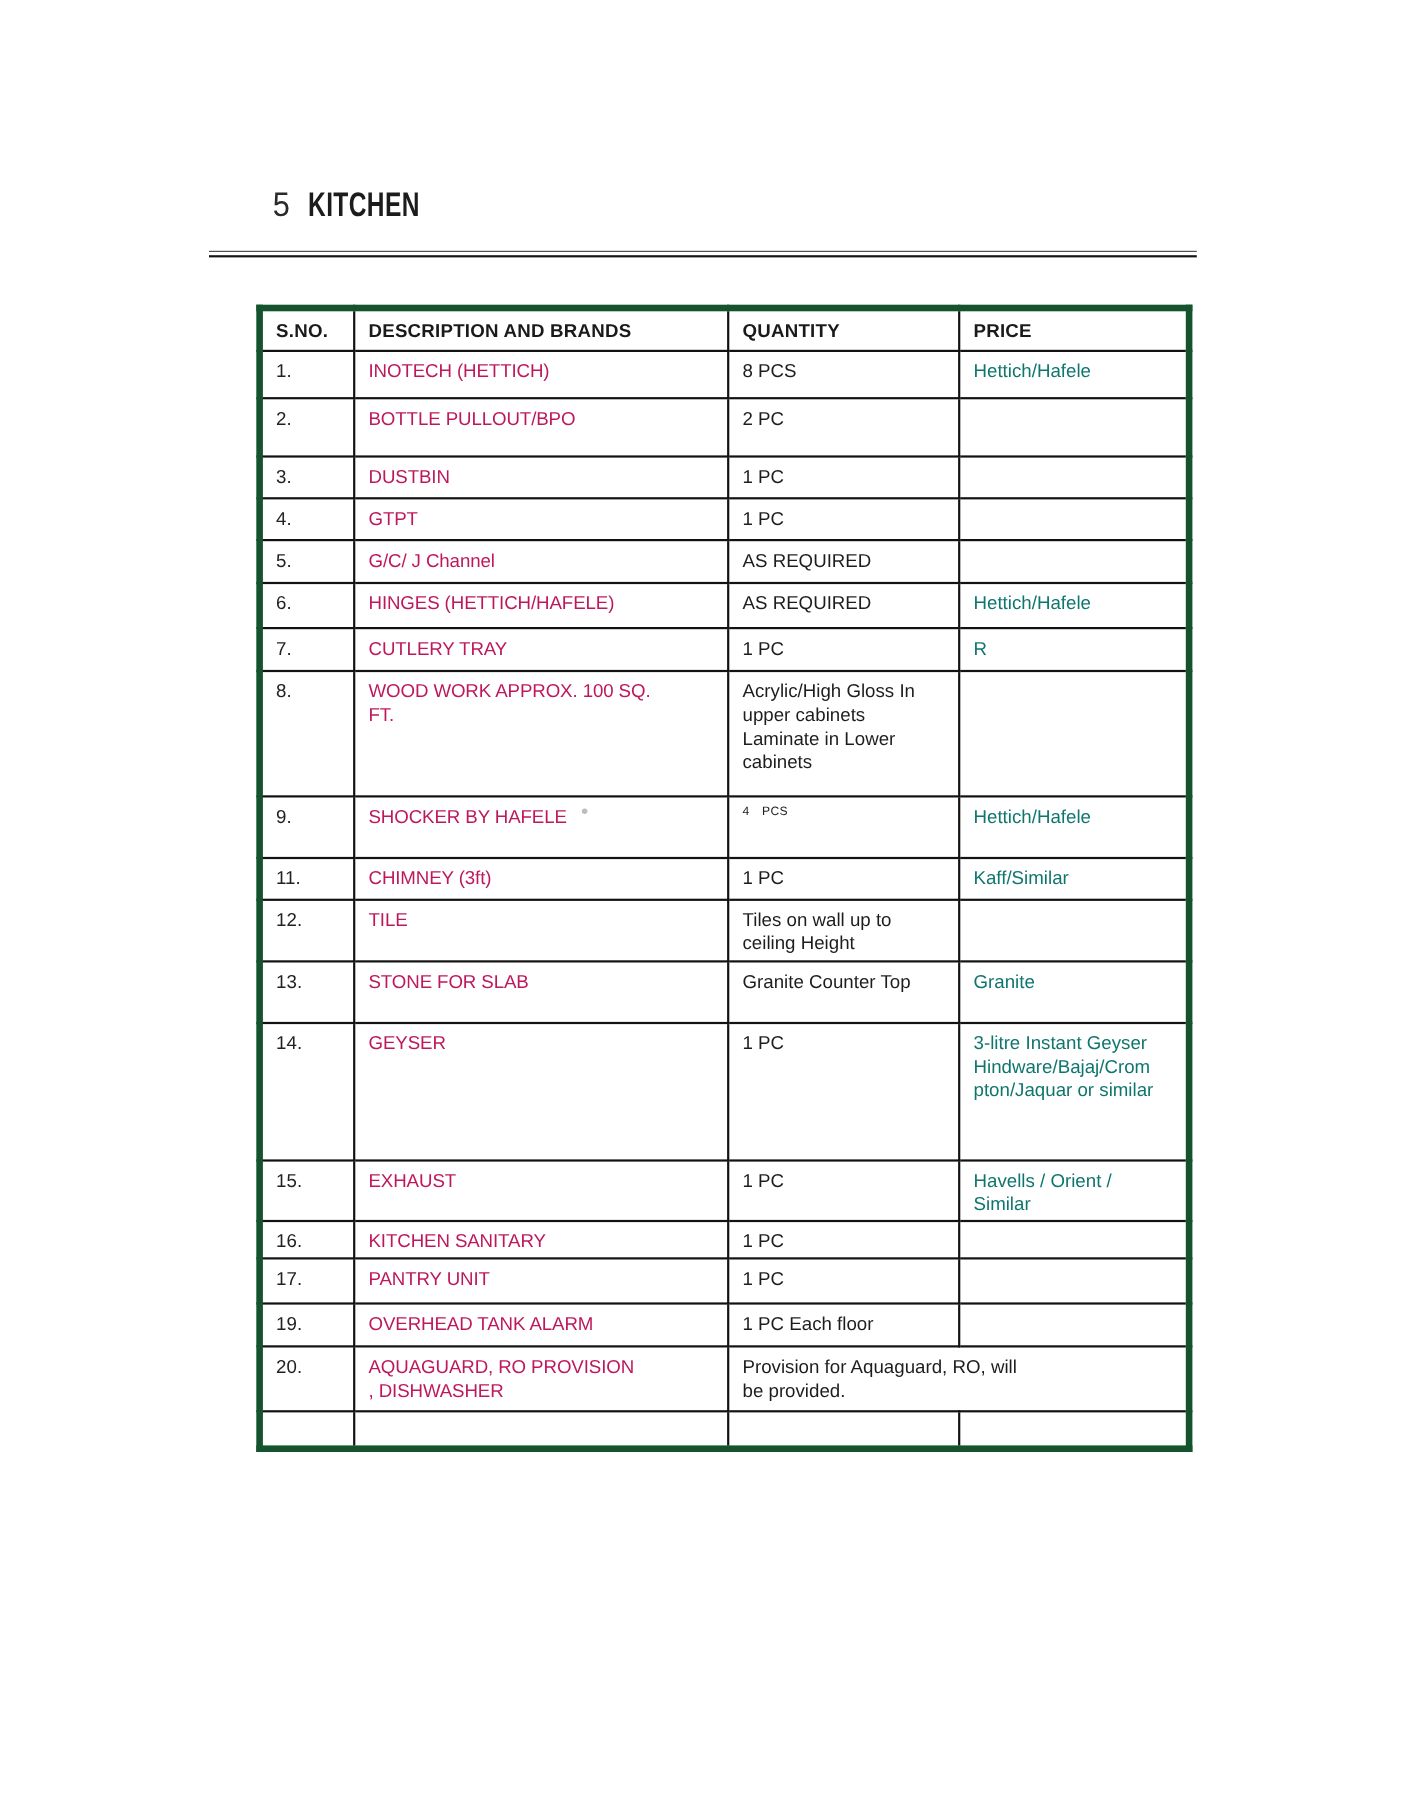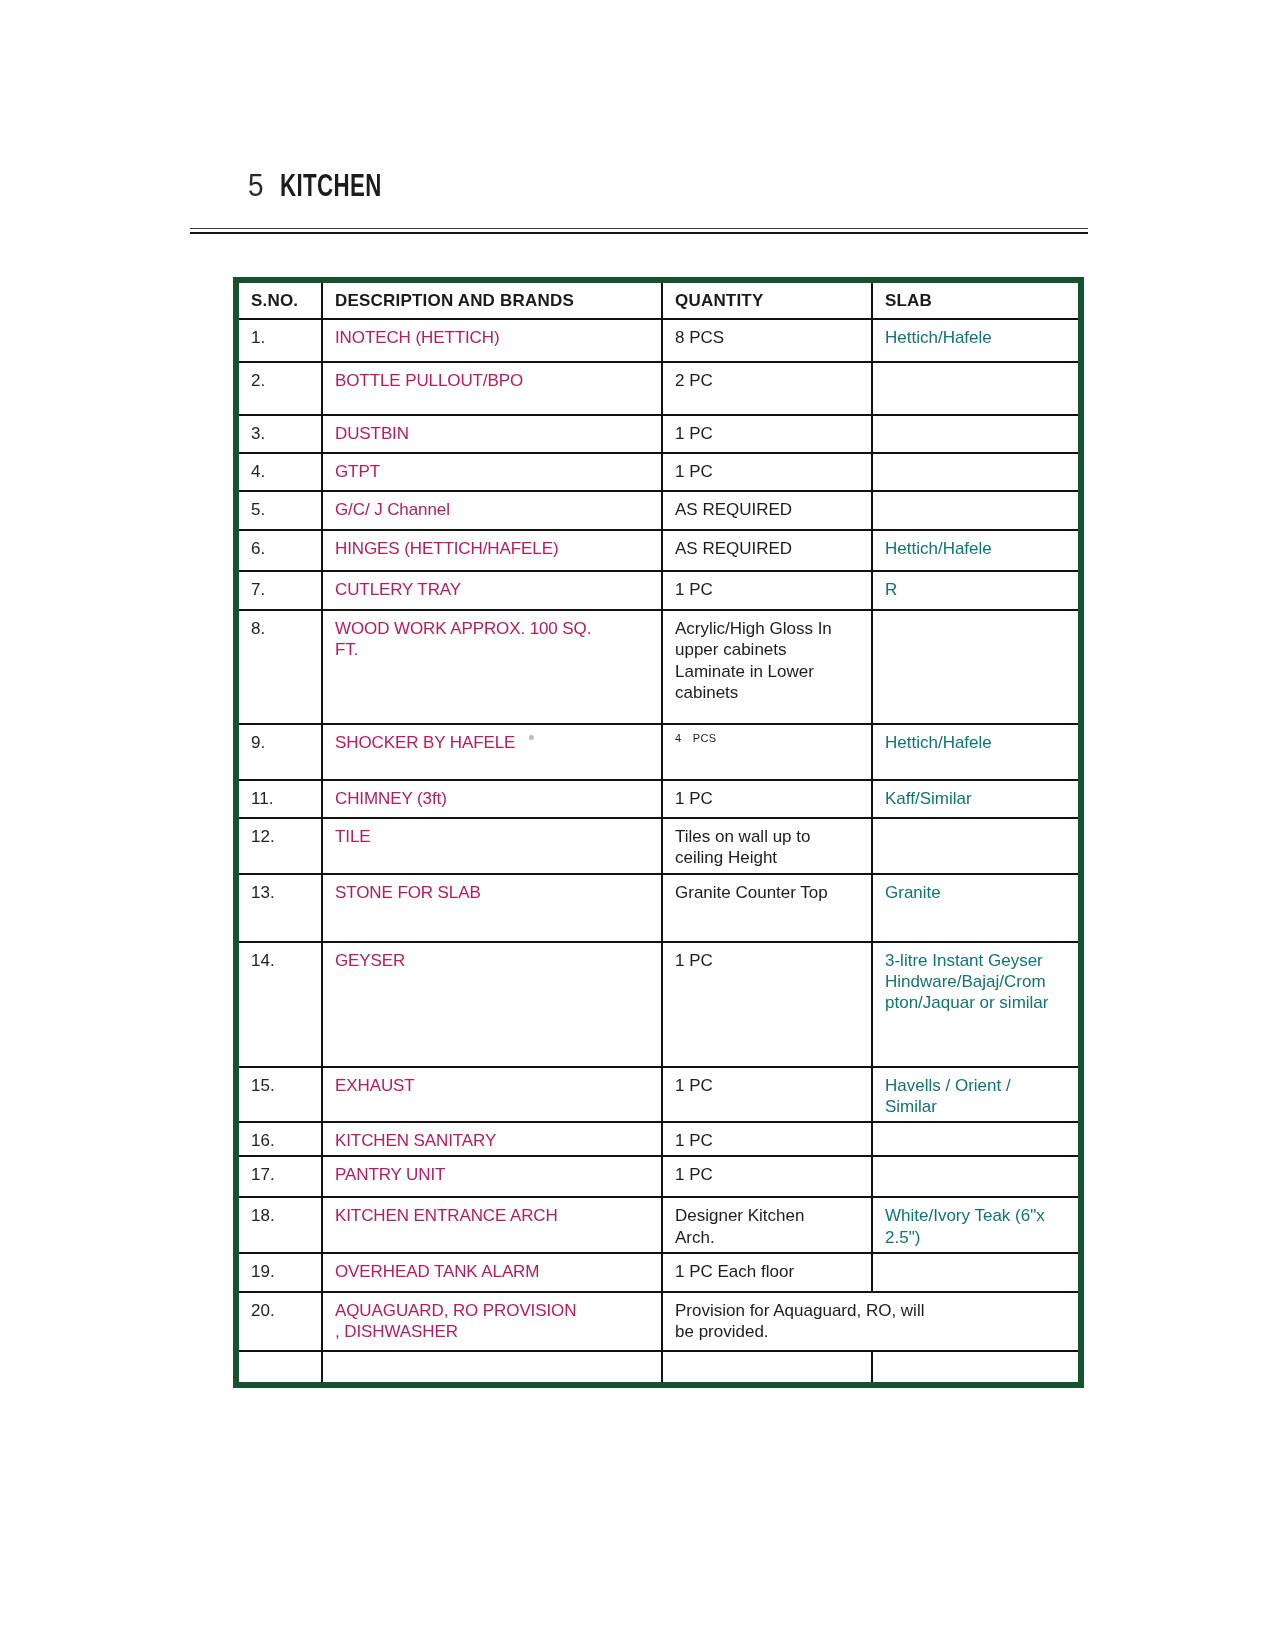--- a/index.html
+++ b/index.html
@@ -100,21 +100,21 @@
   tr.r3  { height: 38px; }
   tr.r4  { height: 38px; }
   tr.r5  { height: 39px; }
   tr.r6  { height: 41px; }
   tr.r7  { height: 39px; }
   tr.r8  { height: 114px; }
   tr.r9  { height: 56px; }
   tr.r10 { height: 39px; }
   tr.r11 { height: 38px; }
   tr.r12 { height: 47px; }
-  tr.r13 { height: 68px; border-radius: 19px; }
+  tr.r13 { height: 56px; border-radius: 19px; }
   tr.r14 { height: 125px; }
   tr.r15 { height: 46px; }
   tr.r16 { height: 27px; }
   tr.r17 { height: 41px; }
   tr.r18 { height: 49px; }
   tr.r19 { height: 39px; }
   tr.r20 { height: 59px; }
   tr.r21 { height: 34px; }
 
   
@@ -147,21 +147,21 @@
       <col class="c1">
         <col class="c2">
         <col class="c3">
         <col class="c4">
     </colgroup>
     <thead>
       <tr class="hdr">
         <th>S.NO.</th>
         <th>DESCRIPTION AND BRANDS</th>
         <th>QUANTITY</th>
-        <th>SLAB</th>
+        <th>PRICE</th>
       </tr>
     </thead>
     <tbody>
       <tr class="r1">
         <td class="sno gray-r">1.</td>
         <td class="desc">INOTECH (HETTICH)</td>
         <td class="qty gray-r">8 PCS</td>
         <td class="price pad-lg">Hettich/Hafele</td>
       </tr>
       <tr class="r2">
@@ -253,28 +253,20 @@
         <td class="desc">KITCHEN SANITARY</td>
         <td class="qty">1 PC</td>
         <td class="price"></td>
       </tr>
       <tr class="r17">
         <td class="sno">17.</td>
         <td class="desc">PANTRY UNIT</td>
         <td class="qty">1 PC</td>
         <td class="price"></td>
       </tr>
-      <tr class="r18">
-        <td class="sno">18.</td>
-        <td class="desc">KITCHEN ENTRANCE ARCH</td>
-        <td class="qty loose">Designer Kitchen
-Arch.</td>
-        <td class="price">White/Ivory Teak (6"x
-2.5")</td>
-      </tr>
       <tr class="r19">
         <td class="sno">19.</td>
         <td class="desc">OVERHEAD TANK ALARM</td>
         <td class="qty">1 PC Each floor</td>
         <td class="price"></td>
       </tr>
       <tr class="r20">
         <td class="sno">20.</td>
         <td class="desc">AQUAGUARD, RO PROVISION
 , DISHWASHER</td>

